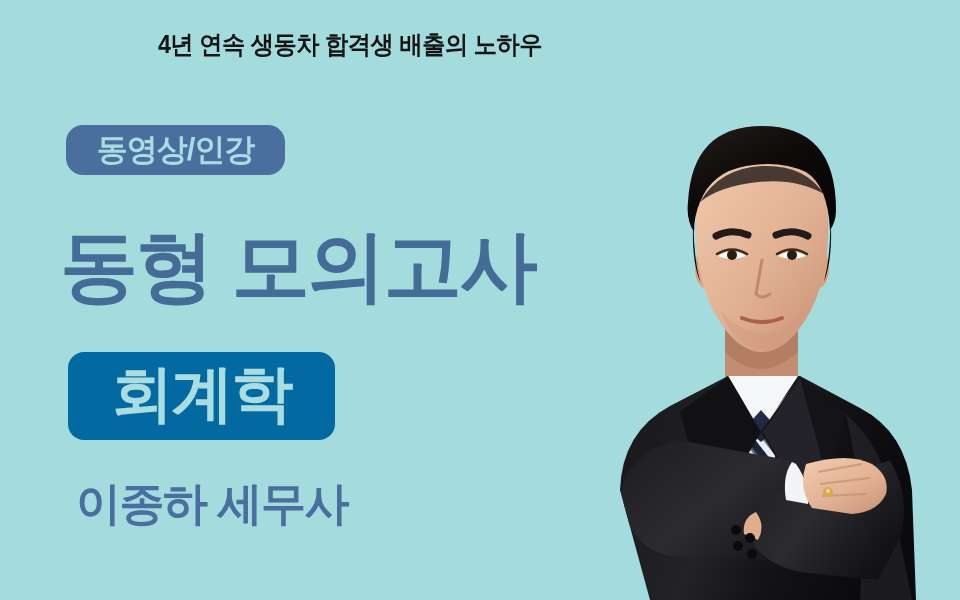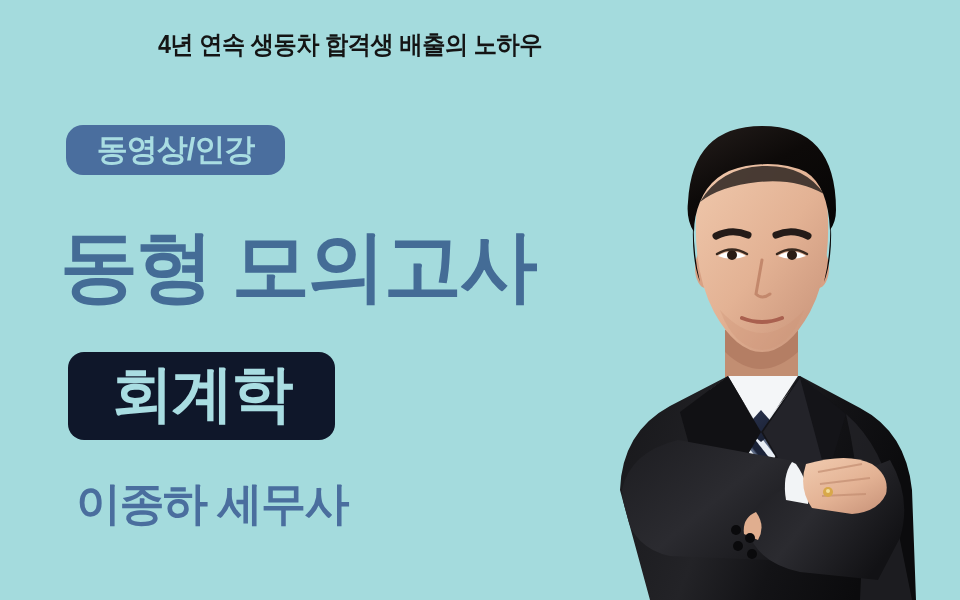--- a/index.html
+++ b/index.html
@@ -84,21 +84,21 @@
   }
 
   
   .subject-box {
     position: absolute;
     left: 68px;
     top: 352px;
     width: 267px;
     height: 88px;
     border-radius: 16px;
-    background: #0f172a;
+    background: #0369a1;
     display: flex;
     align-items: center;
     justify-content: center;
   }
   .subject-label {
     font-size: 62px;
     font-weight: 700;
     color: #a9dde2;
     letter-spacing: -2px;
     line-height: 1;

